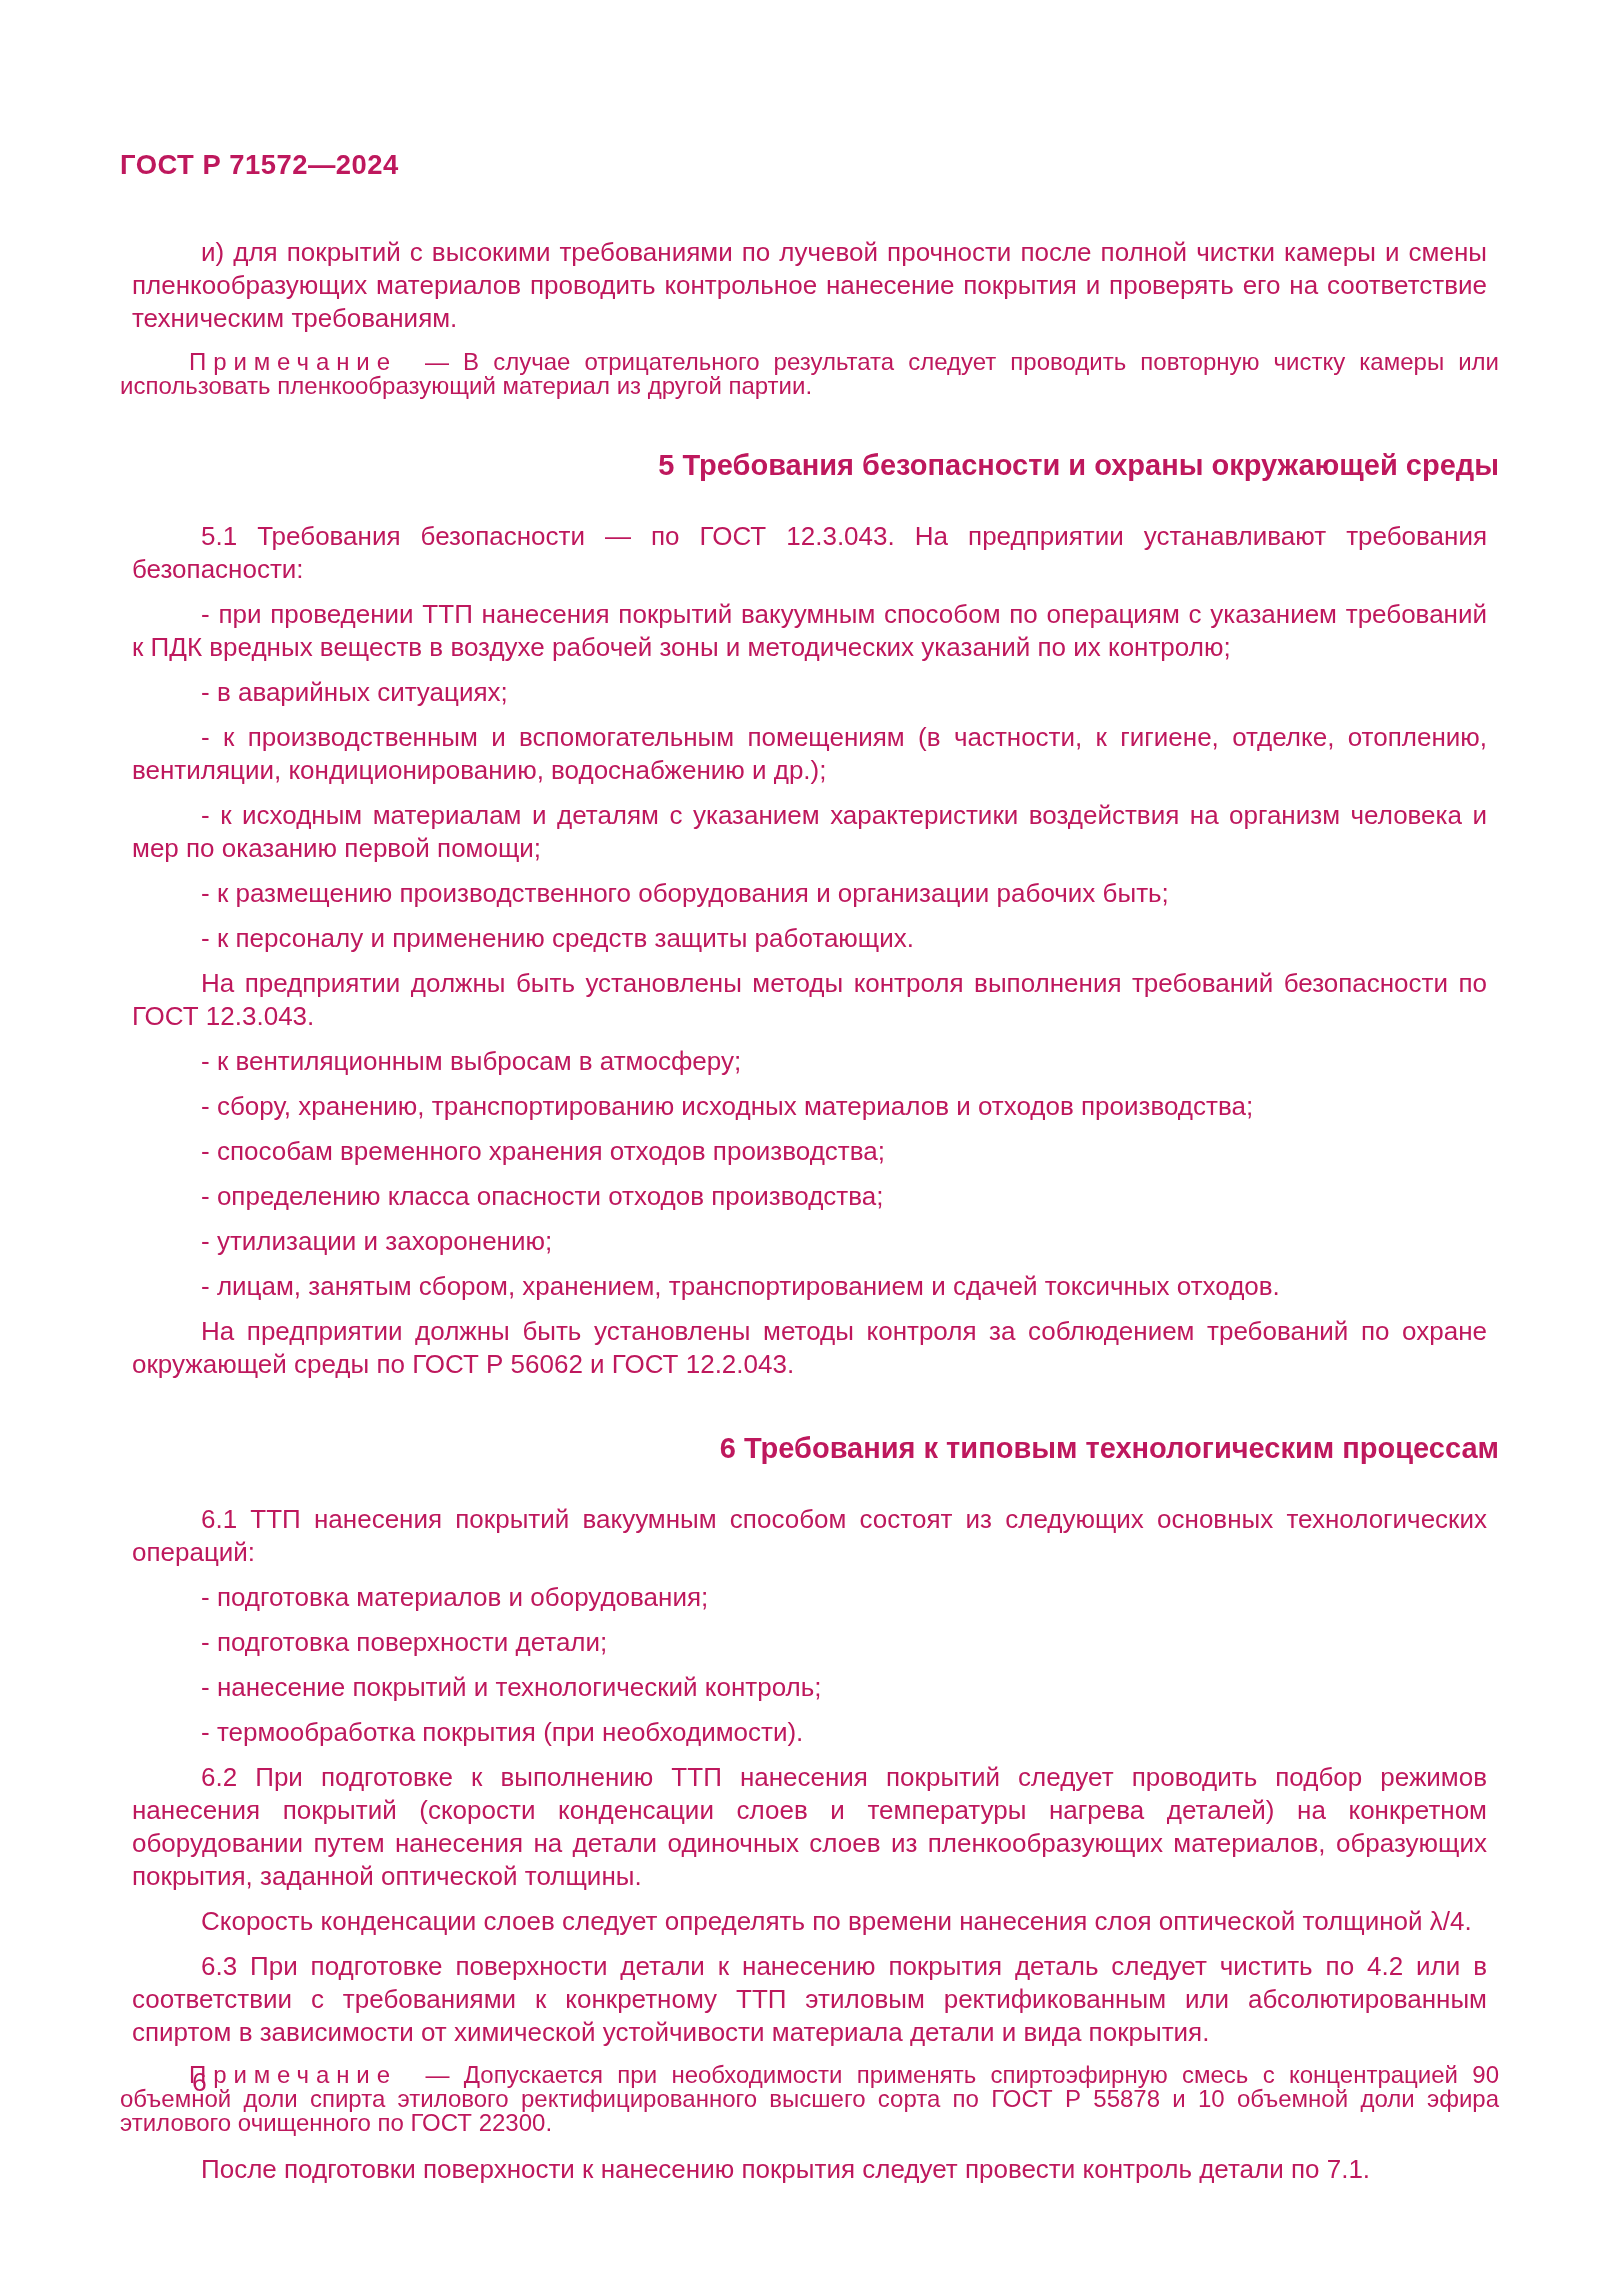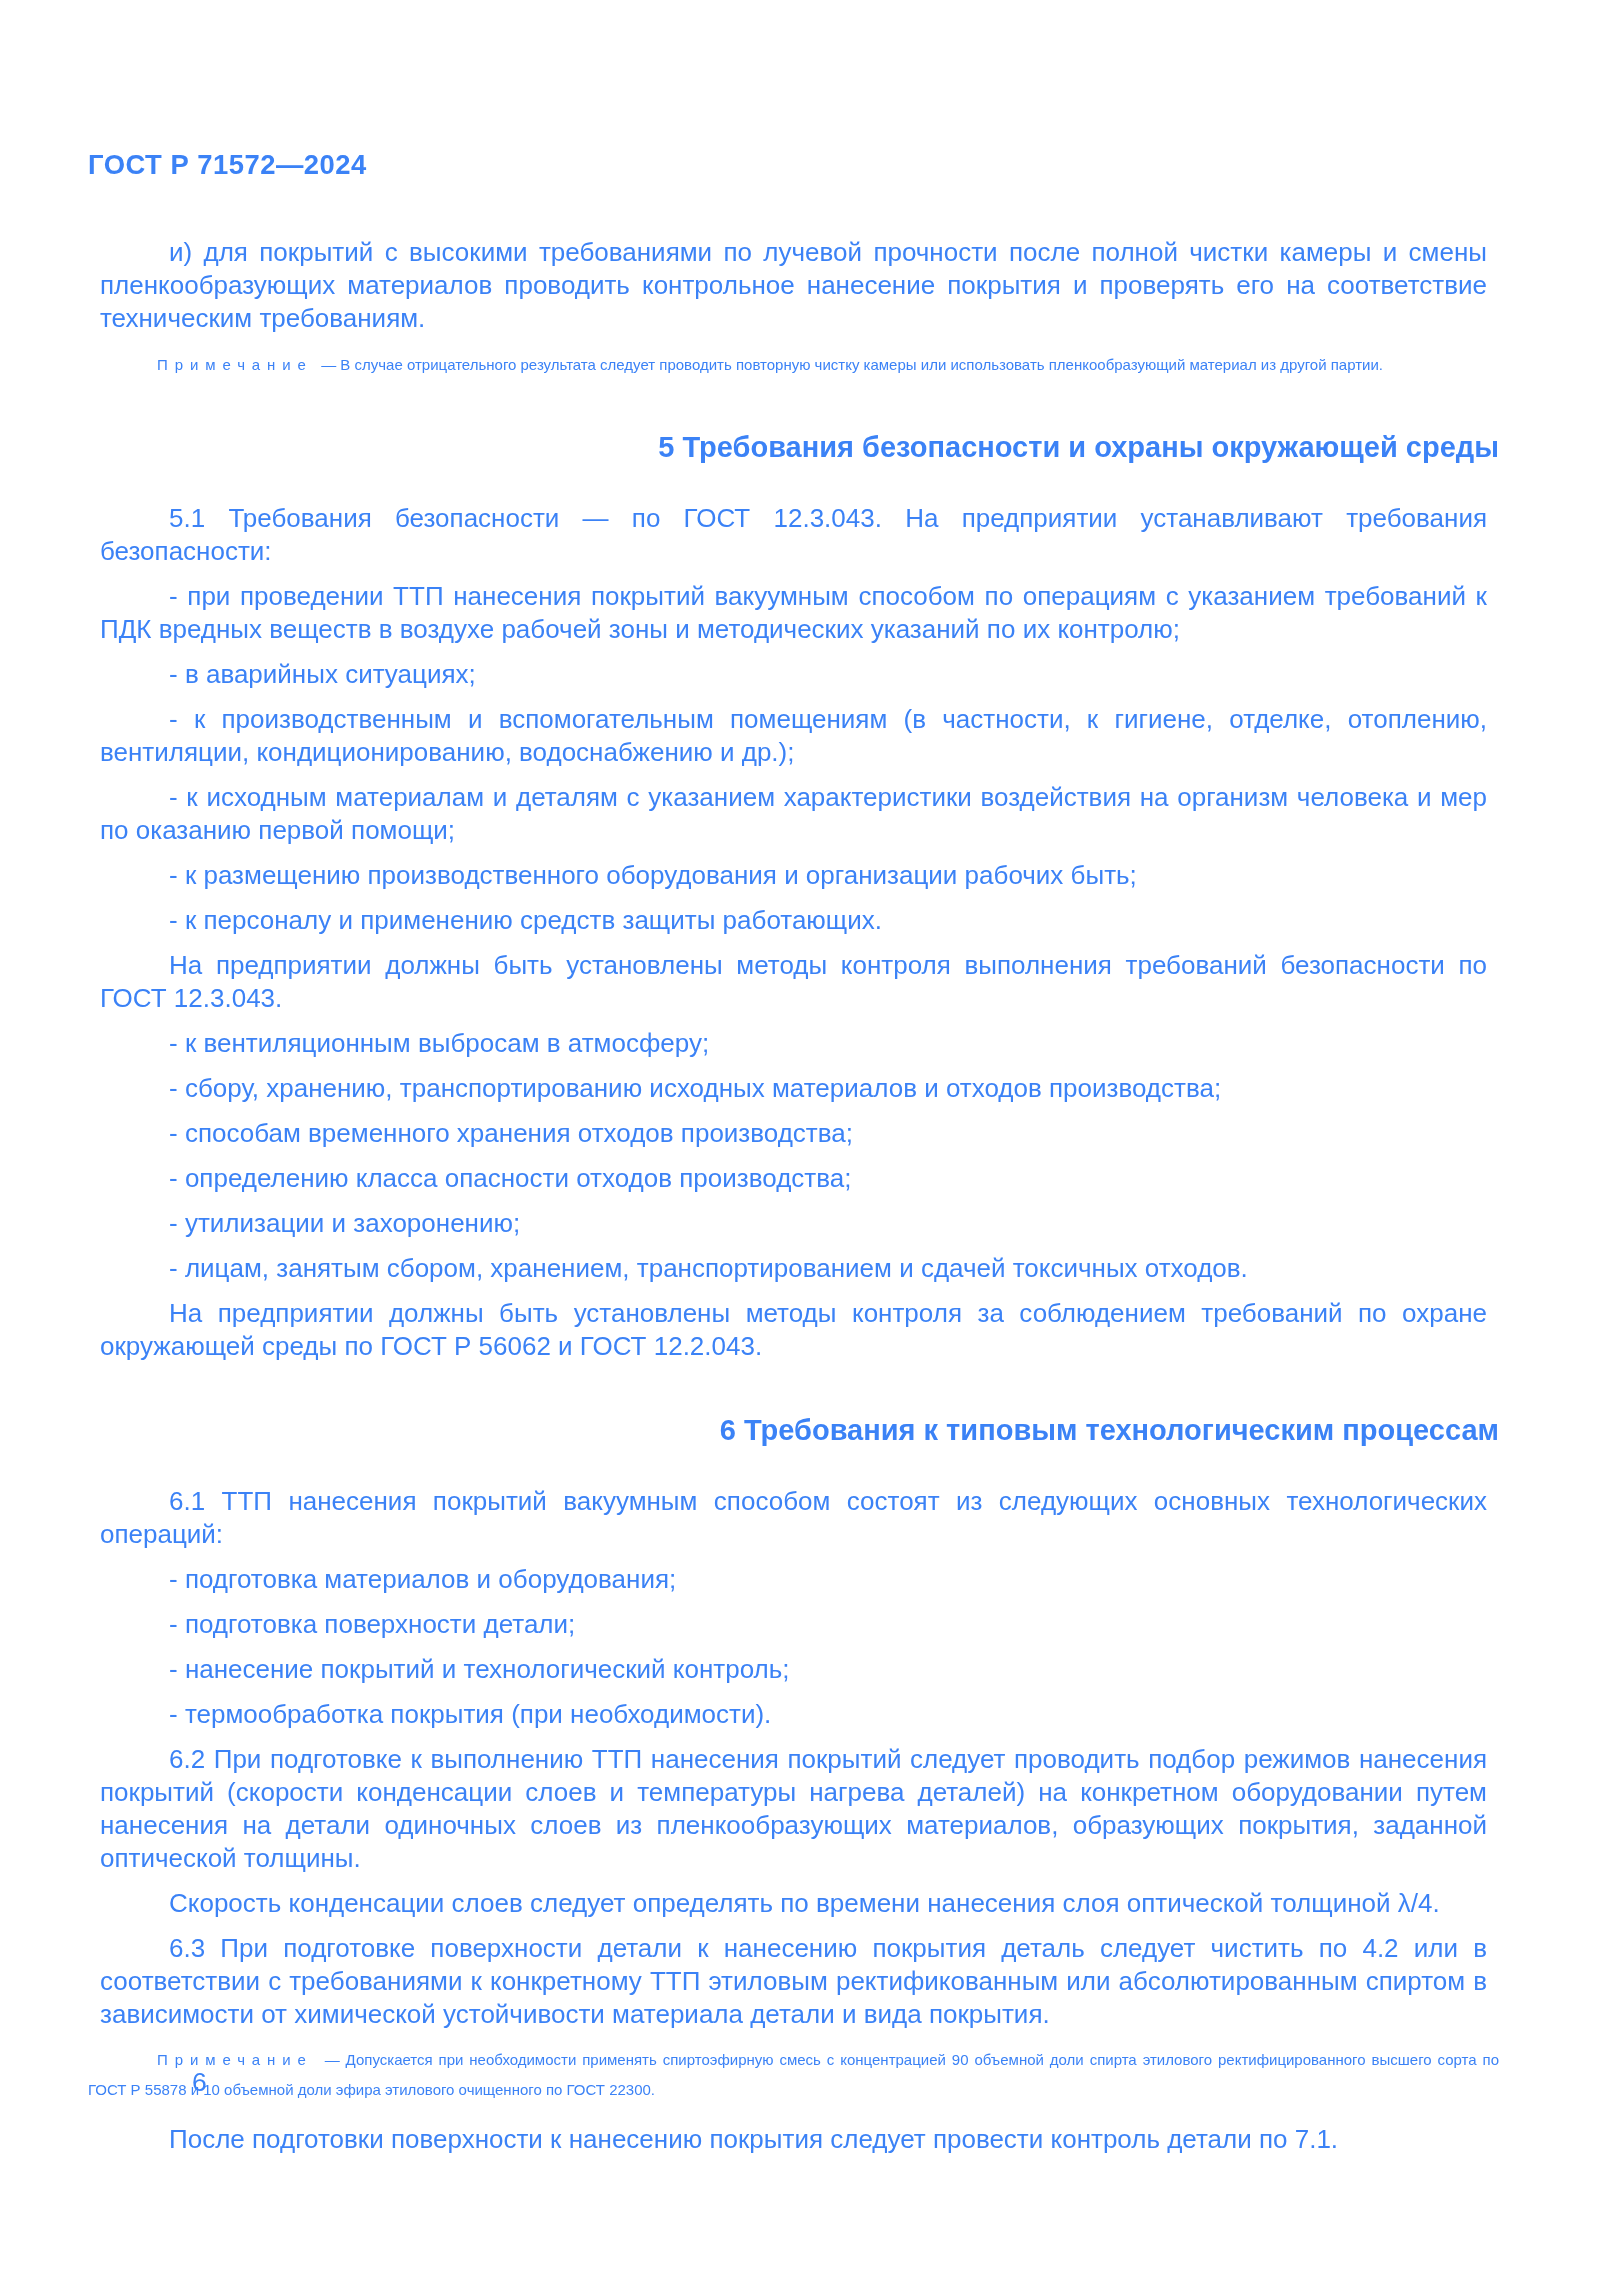--- a/index.html
+++ b/index.html
@@ -6,43 +6,43 @@
     margin: 0;
     padding: 0;
     background: #ffffff;
   }
   .page {
     position: relative;
     width: 1621px;
     height: 2293px;
     box-sizing: border-box;
     background: #ffffff;
-    color: #3b82f6;
+    color: #be185d;
     font-family: "Liberation Sans", "DejaVu Sans", sans-serif;
-    padding: 149px 122px 0 88px;
+    padding: 149px 122px 0 120px;
     overflow: hidden;
   }
   .running-header {
     font-size: 27.4px;
     font-weight: bold;
     letter-spacing: 0.5px;
     margin: 0 0 55px 0;
   }
   p.body-para {
     font-size: 26px;
     line-height: 33px;
     margin: 12px;
     text-indent: 69px;
     text-align: justify;
     hyphens: auto;
     -webkit-hyphens: auto;
   }
   p.note {
-    font-size: 15px;
-    line-height: 30px;
+    font-size: 24px;
+    line-height: 24px;
     margin: 14.7px 0 11.8px 0;
     text-indent: 69px;
     text-align: justify;
     hyphens: auto;
   }
   .note-label {
     letter-spacing: 6.9px;
   }
   .note-sep { white-space: pre; }
   h2.section-heading {

